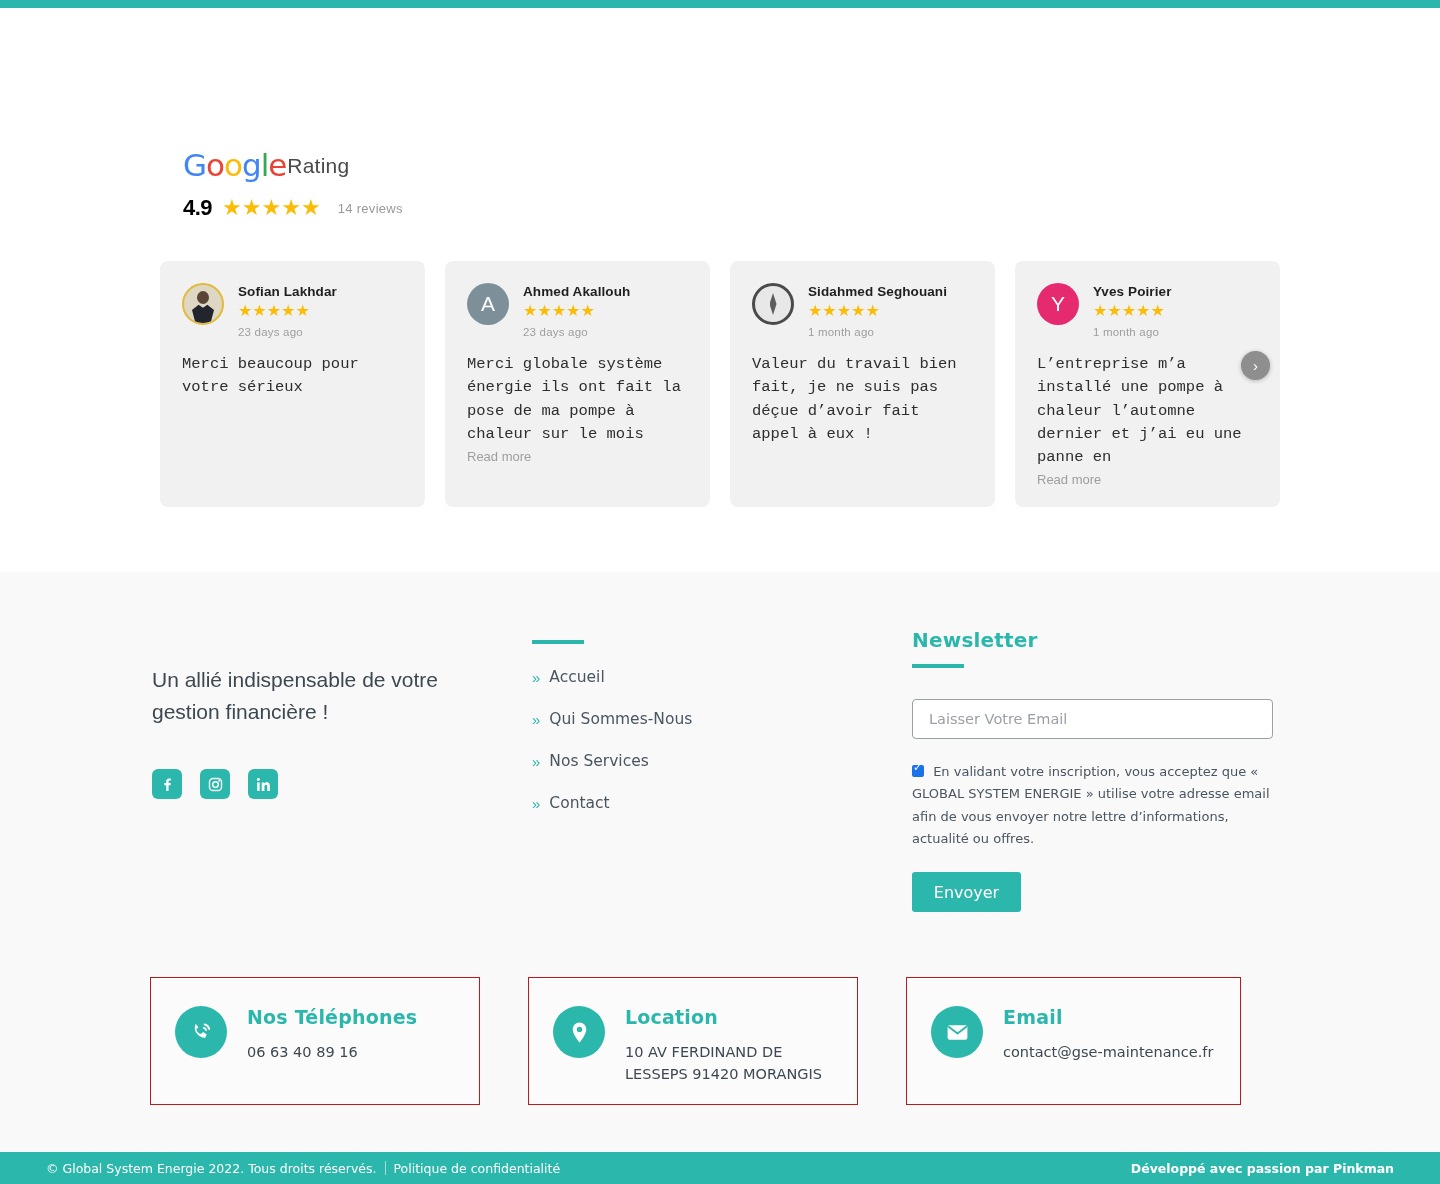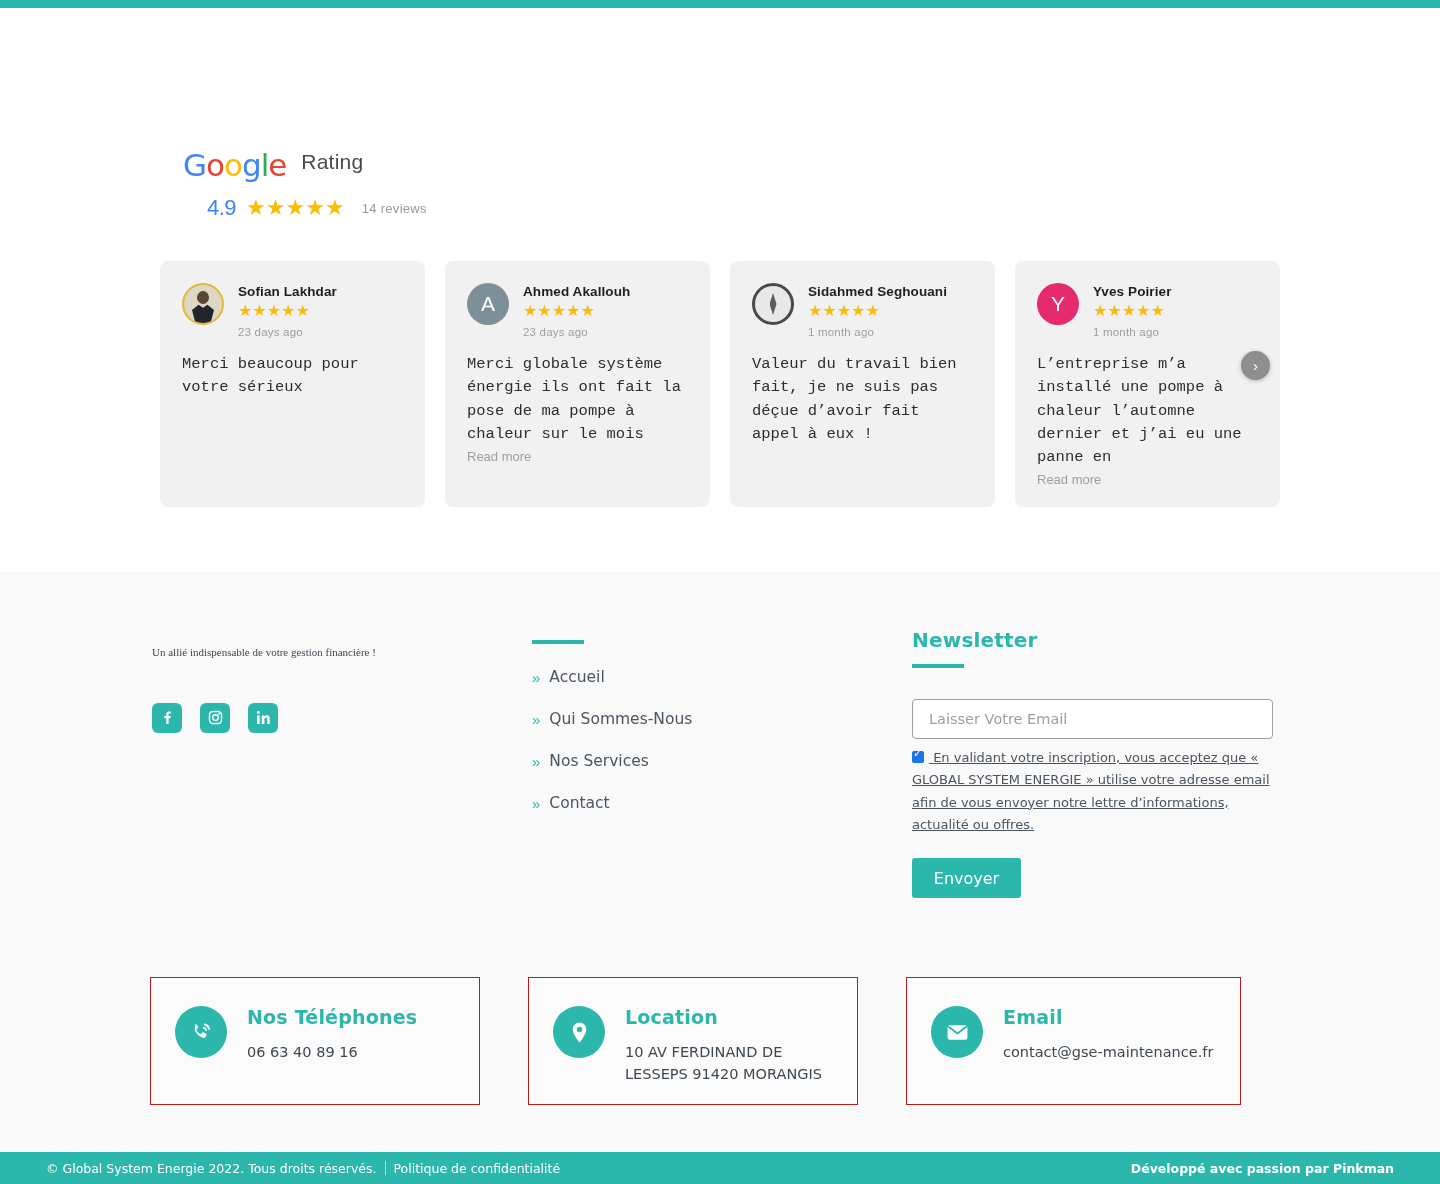--- a/index.html
+++ b/index.html
@@ -21,34 +21,34 @@
 
   
   .reviews-section {
     position: absolute; top: 8px; left: 0;
     width: 1440px; height: 564px;
     background: #ffffff;
   }
   .google-head {
     position: absolute; left: 183px; top: 142px;
   }
-  .g-logo-row { display: flex; align-items: flex-start; gap: 15px; }
+  .g-logo-row { display: flex; align-items: center; gap: 1px; }
   .g-logo { font-size: 31px; font-weight: 500; letter-spacing: -1px;
             font-family: "DejaVu Sans", sans-serif; line-height: 1; }
   .g-logo .b { color: #4285f4; }
   .g-logo .r { color: #ea4335; }
   .g-logo .y { color: #fbbc05; }
   .g-logo .g { color: #34a853; }
   .g-rating-word { font-size: 21px; color: #4a4a4a; letter-spacing: .2px; }
 
   .rating-row {
     display: flex; align-items: center; gap: 10px;
     margin-top: 14px;
   }
-  .rating-num { font-size: 22px; font-weight: normal; color: #3b82f6; letter-spacing: -.5px; margin-left: 24px; }
+  .rating-num { font-size: 22px; font-weight: bold; color: #000000; letter-spacing: -.5px; }
   .stars { display: inline-flex; gap: 1px; color: #fbbc05; font-size: 22px; line-height: 1; }
   .reviews-count { font-size: 13px; color: #9a9a9a; margin-left: 7px; letter-spacing: .3px; }
 
   
   .cards {
     position: absolute; left: 160px; top: 253px;
     width: 1125px;
     display: flex; gap: 0;
   }
   .card {
@@ -125,24 +125,24 @@
   }
   .col-brand { width: 380px; }
   .logo-row { display: flex; align-items: center; gap: 12px; }
   .logo-mark { width: 62px; height: 62px; flex-shrink: 0; }
   .logo-text {
     font-size: 19px; color: #1f2933; letter-spacing: .4px;
     font-family: "DejaVu Sans", sans-serif;
   }
   .logo-text .cap { font-weight: bold; }
   .brand-tagline {
-    margin-top: 16px;
-    font-size: 11px; color: #3d4852; line-height: 1.5;
+    margin-top: 36px;
+    font-size: 21px; color: #3d4852; line-height: 1.5;
     max-width: 325px;
-    font-family: Liberation Serif, serif;
+    font-family: Liberation Sans, sans-serif;
   }
   .socials { display: flex; gap: 18px; margin-top: 42px; }
   .social {
     width: 30px; height: 30px; border-radius: 6px;
     background: #2bb7ac;
     display: flex; align-items: center; justify-content: center;
     color: #fff; cursor: pointer;
   }
 
   .col-links { width: 380px; }
@@ -167,24 +167,23 @@
     width: 361px; height: 40px;
     border: 1px solid #9aa0a6; border-radius: 4px;
     background: #ffffff;
     padding: 0 16px;
     font-size: 14.5px; color: #3d4852;
     font-family: "DejaVu Sans", sans-serif;
     outline: none;
   }
   .news-input::placeholder { color: #9aa0a6; }
   .consent {
-    margin-top: 8px; width: 358px;
+    margin-top: 22px; width: 358px;
     font-size: 13px; line-height: 1.72; color: #4a5560;
     font-family: "DejaVu Sans", sans-serif;
-    text-decoration: underline;
   }
   .consent-box {
     appearance: none; -webkit-appearance: none;
     width: 12px; height: 12px; border-radius: 2px;
     background: #1a73e8; border: none;
     display: inline-block; vertical-align: -1px;
     margin-right: 5px; position: relative; cursor: pointer;
   }
   .consent-box::after {
     content: "✓"; position: absolute; left: 1px; top: -3px;

